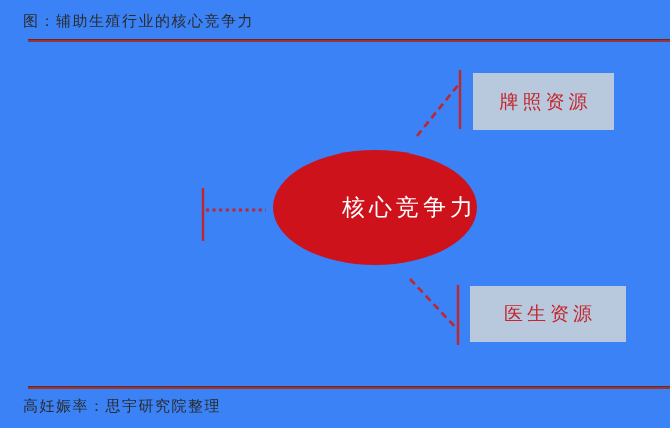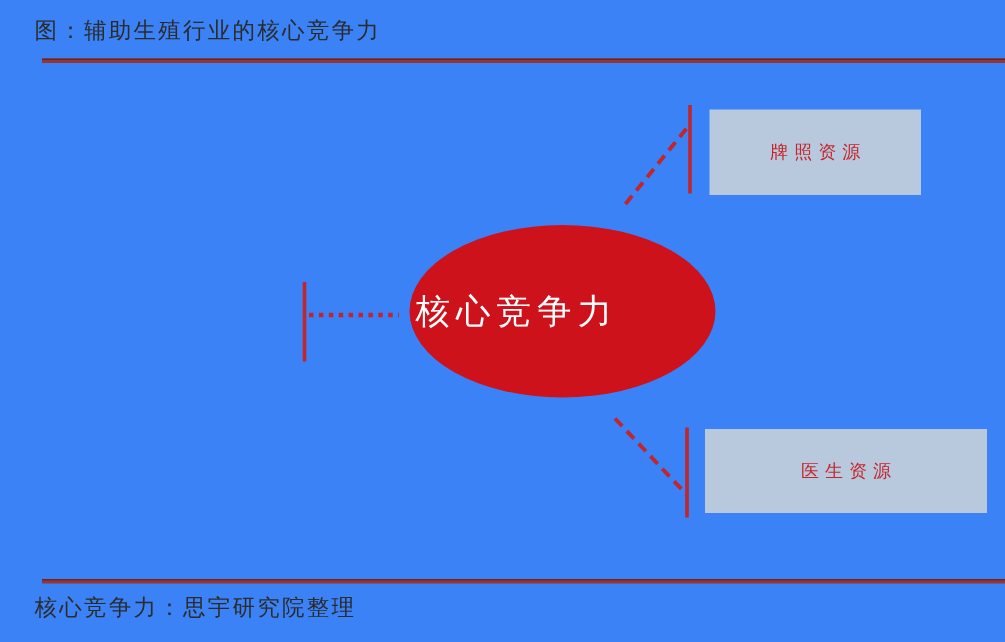--- a/index.html
+++ b/index.html
@@ -45,46 +45,46 @@
   .center-ellipse {
     position: absolute;
     left: 273px;
     top: 150px;
     width: 204px;
     height: 115px;
     border-radius: 50%;
     background: #ce121c;
     display: flex;
     align-items: center;
-    justify-content: flex-start;
+    justify-content: flex-end;
   }
   .center-ellipse .label {
     color: #ffffff;
     font-size: 23px;
     letter-spacing: 4px;
     padding-left: 4px; 
     white-space: nowrap;
   }
   .node {
     position: absolute;
     background: #b8c9de;
     display: flex;
     align-items: center;
     justify-content: center;
   }
   .node .label {
     color: #c5262c;
-    font-size: 12px;
+    font-size: 19px;
     letter-spacing: 4px;
     padding-left: 4px;
     white-space: nowrap;
   }
   .node-top-right    { left: 473px; top: 73px;  width: 141px; height: 57px; }
   .node-left         { left: 66px;  top: 188px; width: 129px; height: 52px; }
-  .node-bottom-right { left: 470px; top: 286px; width: 188px; height: 56px; }
+  .node-bottom-right { left: 470px; top: 286px; width: 156px; height: 56px; }
   .connector-layer {
     position: absolute;
     left: 0; top: 0;
     width: 670px; height: 428px;
     pointer-events: none;
   }
 </style>
 </head>
 <body>
 
@@ -117,15 +117,15 @@
     <span class="label">牌照资源</span>
   </div>
 
 
   <div class="node node-bottom-right">
     <span class="label">医生资源</span>
   </div>
 
   <div class="rule rule-bottom"></div>
 
-  <div class="source-line">核心竞争力：思宇研究院整理</div>
+  <div class="source-line">高妊娠率：思宇研究院整理</div>
 
 </div>
 
 </body></html>

